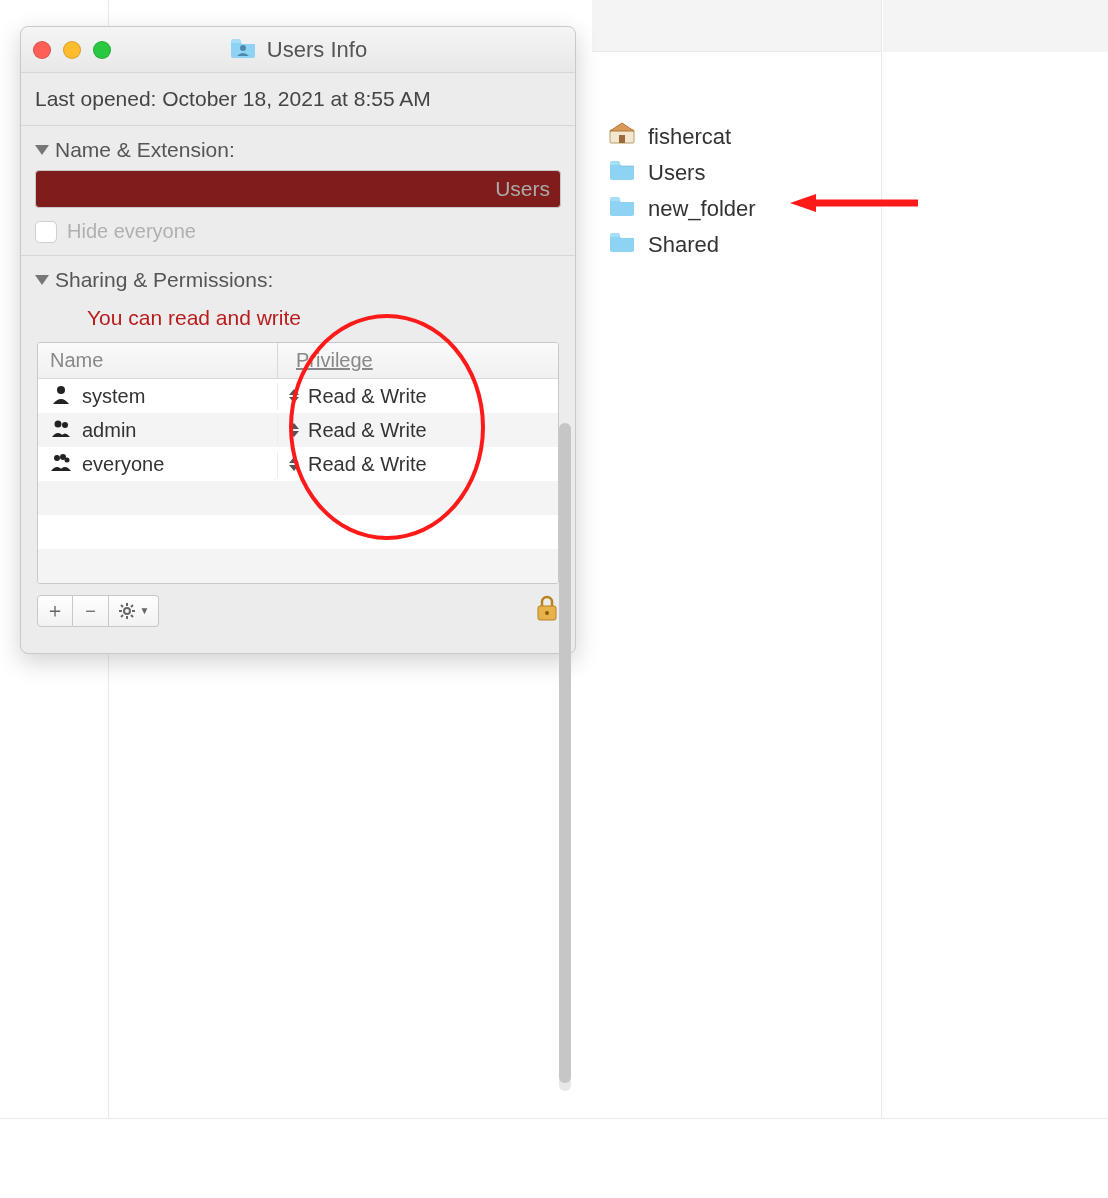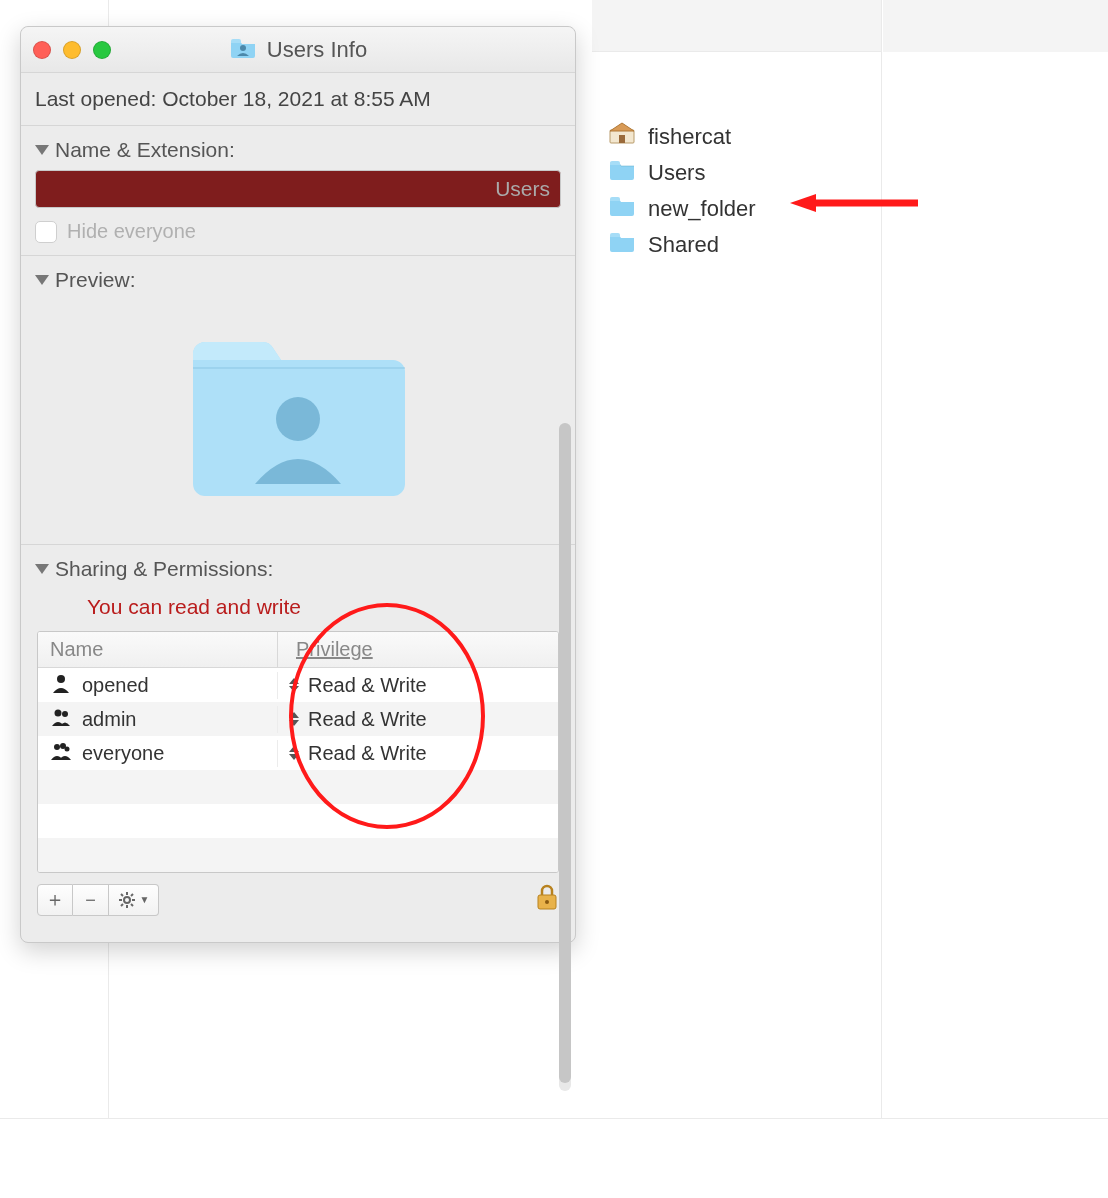--- a/index.html
+++ b/index.html
@@ -270,35 +270,20 @@
       <span>Name &amp; Extension:</span>
     </div>
     <input class="text-input" value="Users" style="">
     <div class="checkbox-row">
       <div class="checkbox"></div>
       <span>Hide everyone</span>
     </div>
   </div>
 
 
-  <div class="section">
-    <div class="section-header">
-      <span class="disclosure"></span>
-      <span>Preview:</span>
-    </div>
-    <div class="preview-area">
-      <svg class="big-folder" viewBox="0 0 230 180">
-        <path d="M10 30 a12 12 0 0 1 12 -12 h58 a12 12 0 0 1 10 6 l8 12 H210 a12 12 0 0 1 12 12 v112 a12 12 0 0 1 -12 12 H22 a12 12 0 0 1 -12 -12 Z" fill="#aee0f8"></path>
-        <path d="M10 44 H222" stroke="#8bc6e4" stroke-width="1"></path>
-        <path d="M10 30 a12 12 0 0 1 12 -12 h58 a12 12 0 0 1 10 6 l8 12 H10 Z" fill="#c3eafb"></path>
-        <circle cx="115" cy="95" r="22" fill="#7ab8d8"></circle>
-        <path d="M72 160 q43 -50 86 0 Z" fill="#7ab8d8"></path>
-      </svg>
-    </div>
-  </div>
 
   <div class="section" style="border-bottom:none; position:relative;">
     <div class="section-header">
       <span class="disclosure"></span>
       <span>Sharing &amp; Permissions:</span>
     </div>
     <div class="sharing-note">You can read and write</div>
 
     <div class="perm-table">
       <div class="perm-header">
@@ -308,21 +293,21 @@
       <div class="perm-body">
 
         <div class="row">
           <div class="col1">
             <span>
               <svg class="user-icon" viewBox="0 0 22 22">
                   <circle cx="11" cy="7" r="4" fill="#222"></circle>
                   <path d="M3 21 q8 -10 16 0 Z" fill="#222"></path>
                 </svg>
             </span>
-            <span>opened</span>
+            <span>system</span>
           </div>
           <div class="col2">
             <span class="updown"></span>
             <span>Read &amp; Write</span>
           </div>
         </div>
 
         <div class="row">
           <div class="col1">
             <span>

